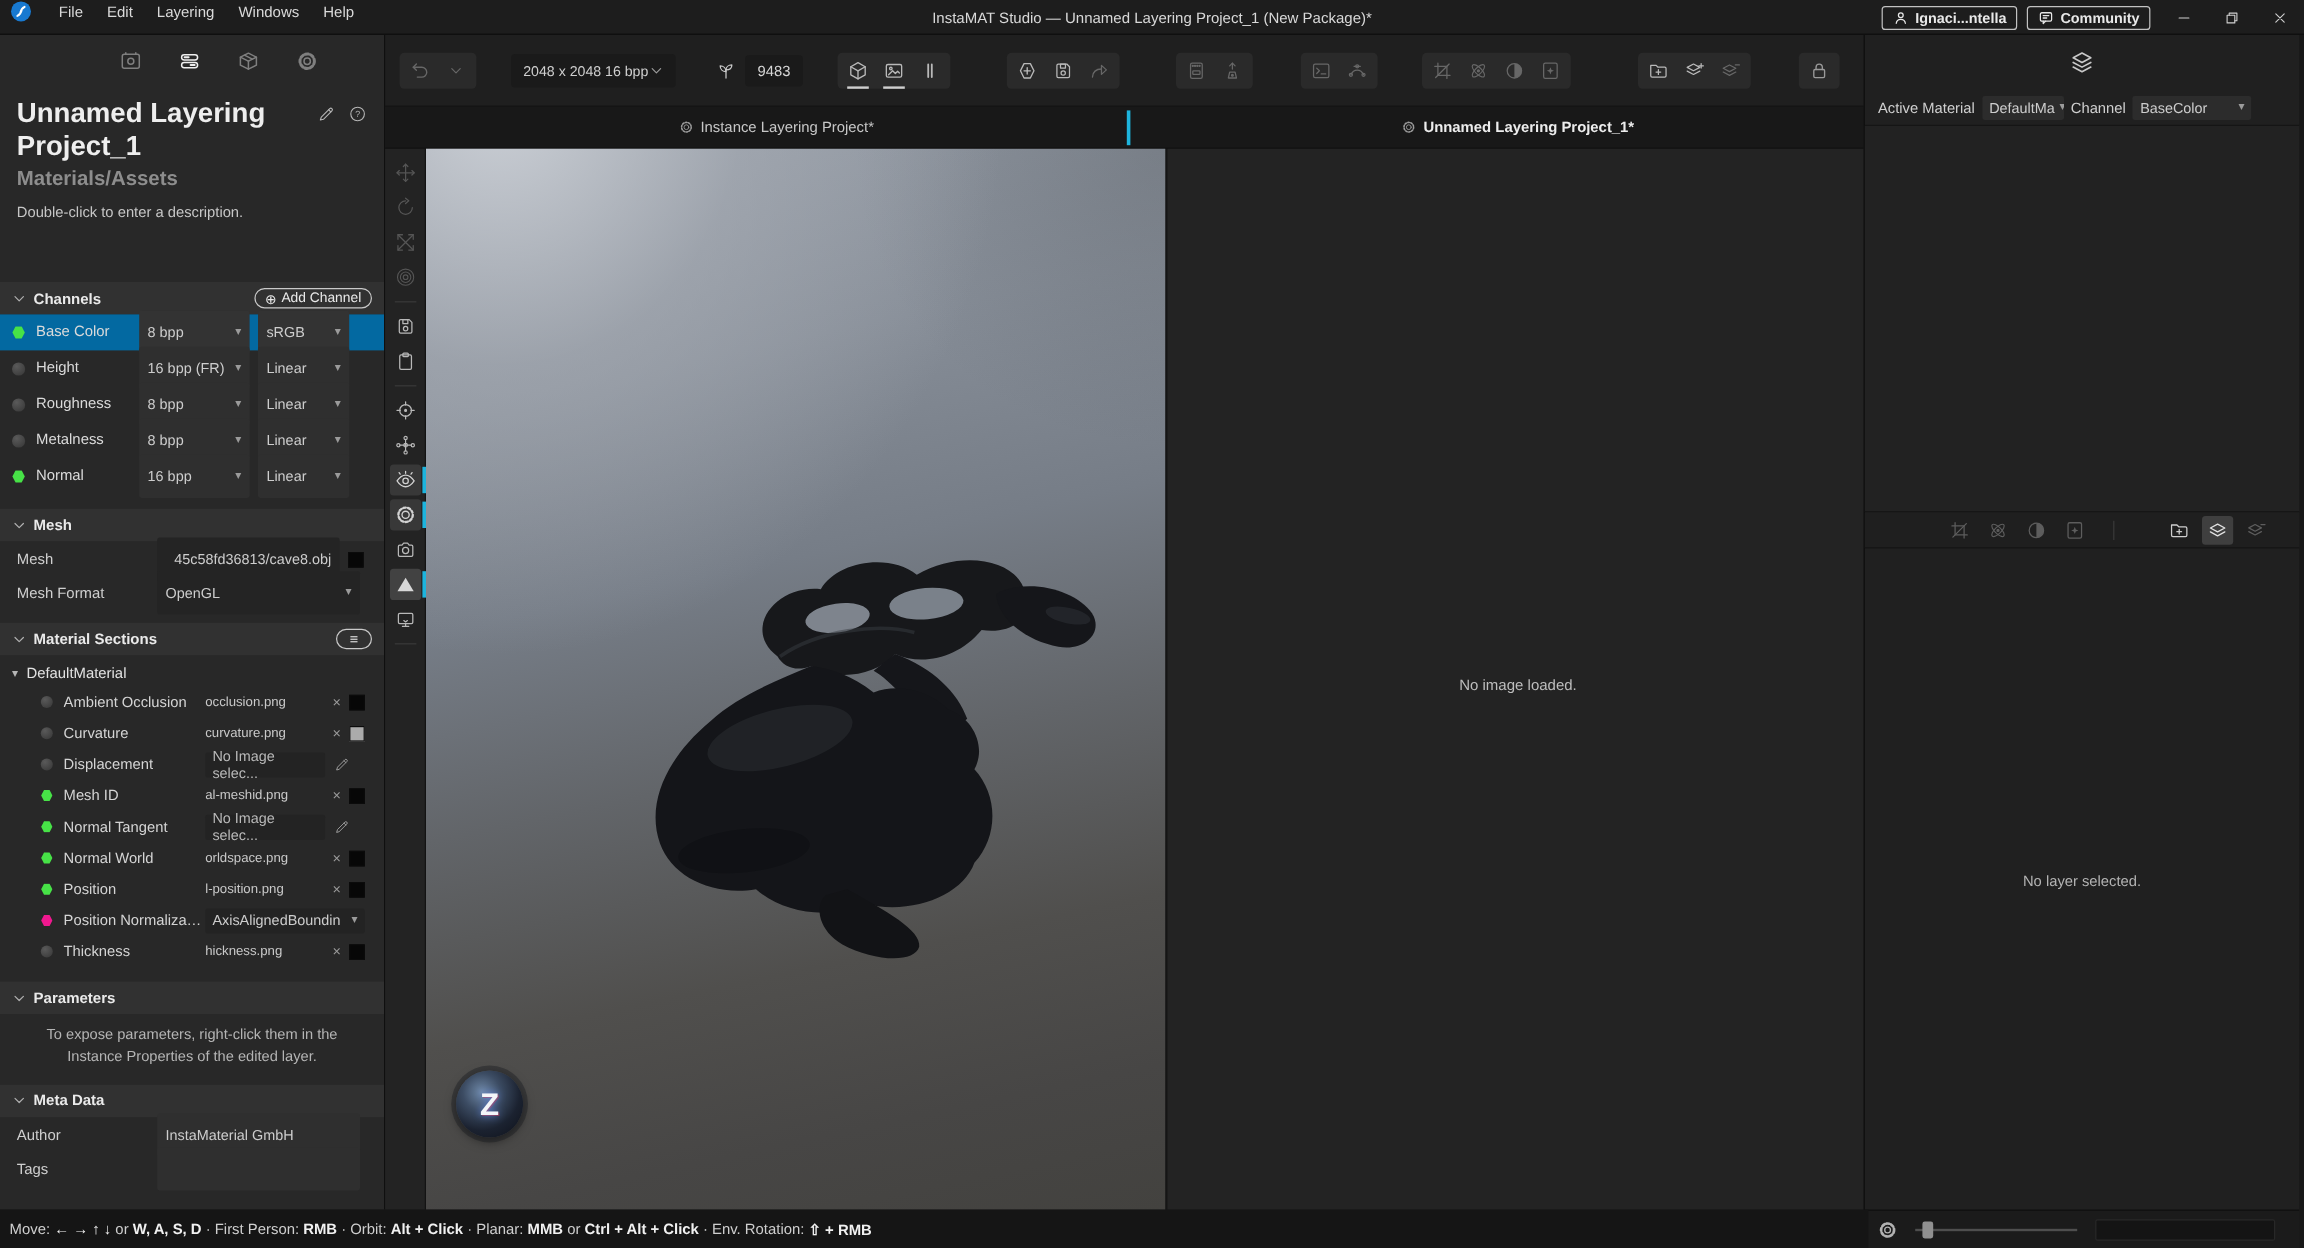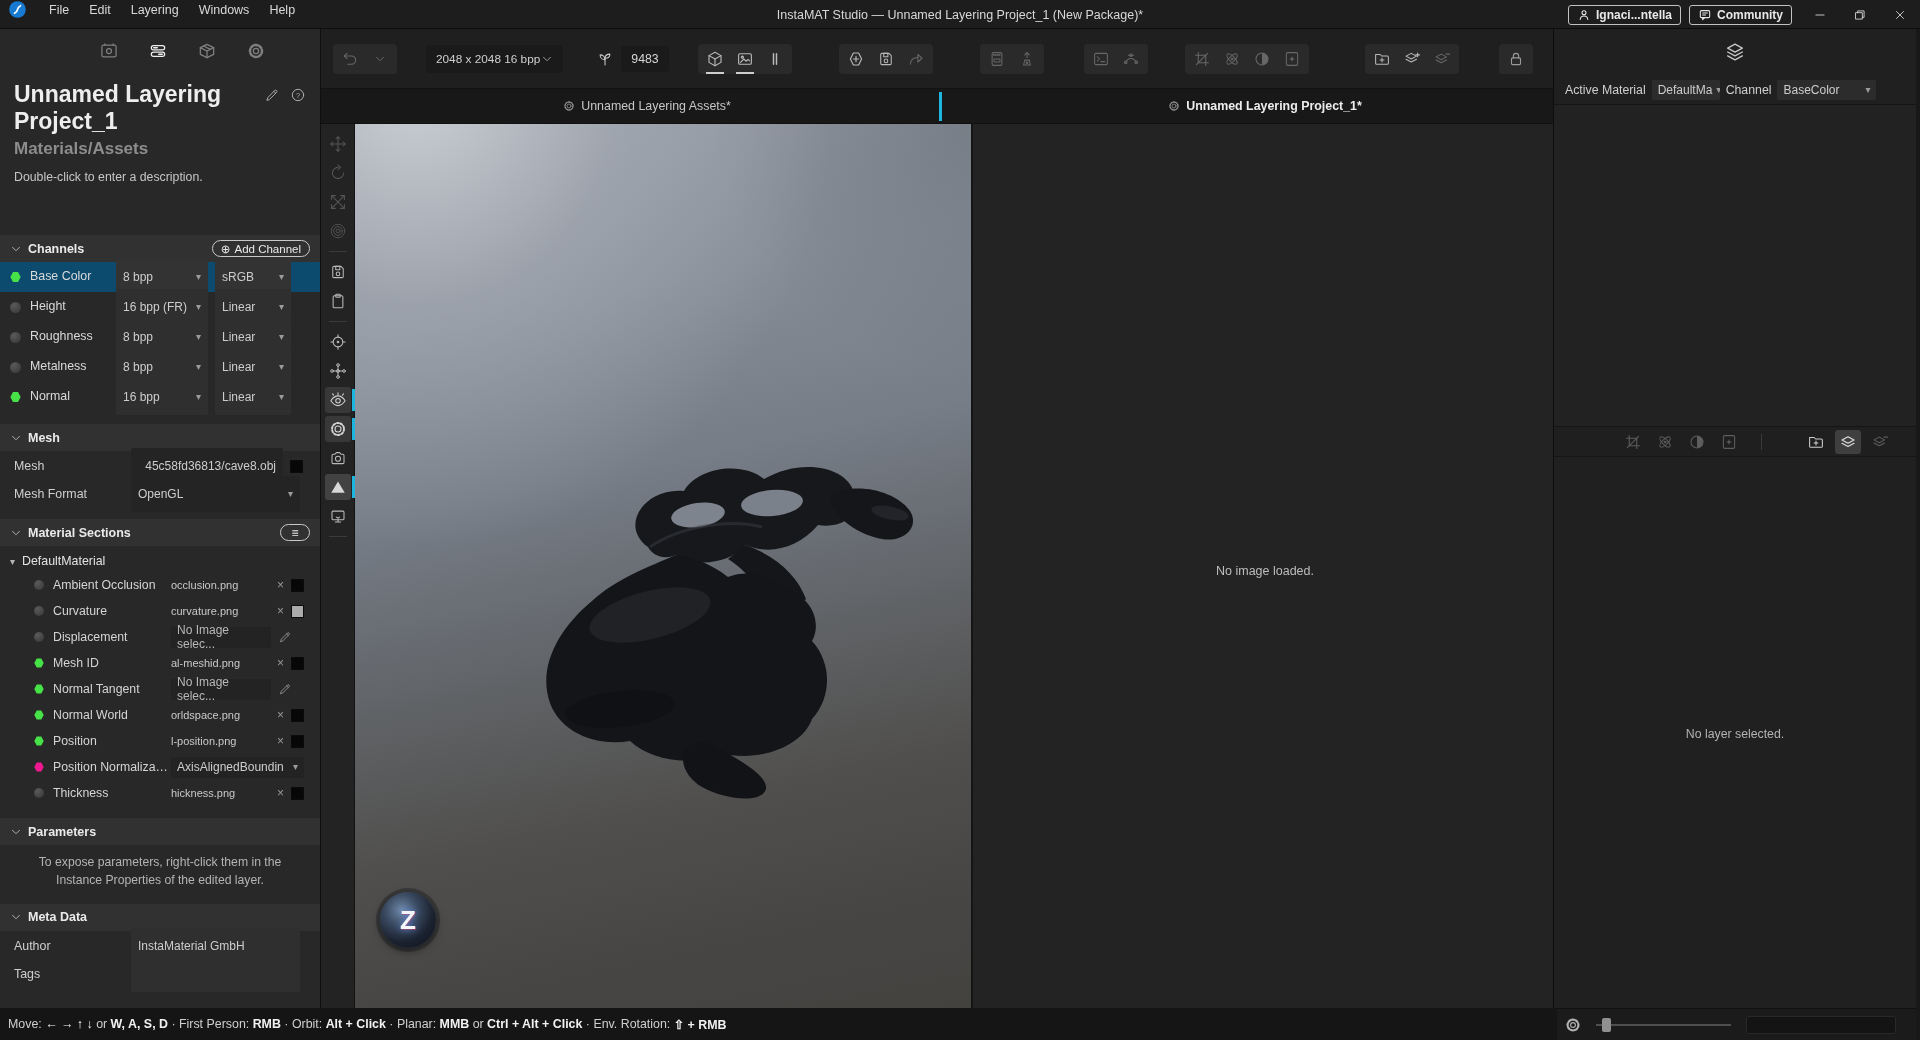--- a/index.html
+++ b/index.html
@@ -25,21 +25,21 @@
   .ttl{font-size:23px;font-weight:bold;color:#eeeeee;line-height:1.16}
   .subttl{margin-top:5px;font-size:17px;font-weight:bold;color:#8d8d8d}
   .desc{margin-top:11px;font-size:12.3px;color:#c6c6c6}
   .ttl-icons{position:absolute;right:14px;top:14px;display:flex;gap:10px;color:#b5b5b5}
   .sechdr{margin-top:12px;height:27px;background:#313131;display:flex;align-items:center;gap:6px;padding:0 10px;font-size:12.5px;font-weight:bold;color:#eaeaea}
   .sechdr .sp{flex:1}
   .addbtn{display:flex;align-items:center;gap:4px;height:17px;border:1px solid #c9c9c9;border-radius:9px;padding:0 8px;font-size:11.5px;font-weight:normal;color:#e9e9e9}
   .listbtn{width:30px;height:17px;border:1px solid #c9c9c9;border-radius:9px;display:flex;align-items:center;justify-content:center;font-size:12px;color:#e9e9e9;font-weight:normal}
   .chev{color:#b0b0b0}
   .chrow{height:30px;display:flex;align-items:center;padding-left:10px}
-  .chrow.sel{background:#0c4a6e}
+  .chrow.sel{background:#0369a1}
   .dot{width:11px;height:11px;margin-right:9px;flex:0 0 auto}
   .hexdot{clip-path:polygon(27% 4%,73% 4%,97% 50%,73% 96%,27% 96%,3% 50%)}
   .rnddot{border-radius:50%;background:radial-gradient(circle at 35% 30%,#5a5a5a,#353535)!important}
   .chname{width:86px;font-size:12.4px;color:#dadada;line-height:1.1}
   .fld{height:36px;background:#2f2f2f;border-radius:2px;display:flex;align-items:center;padding:0 7px;font-size:12px;color:#cdcdcd}
   .sel .fld{background:#333333}
   .caret{color:#9b9b9b;font-size:10px;line-height:1;margin-left:4px}
   .fbpp{width:92px;margin-right:7px;justify-content:space-between}
   .fspc{width:76px;justify-content:space-between}
   .strow{height:34px;display:flex;align-items:center;padding-left:10px}
@@ -685,21 +685,21 @@
   </div>
 
   <div class="tabbar">
     <div class="tabhalf l">
       <span class="ic i12 tabgear">
           <svg viewBox="0 0 24 24" fill="none" stroke="currentColor" stroke-width="1.5" stroke-linecap="round" stroke-linejoin="round">
             <circle cx="12" cy="12" r="4"></circle>
             <circle cx="12" cy="12" r="8" stroke-dasharray="2.6 2.4" stroke-width="2.6"></circle>
           </svg>
         </span>
-      <span>Unnamed Layering Assets*</span>
+      <span>Instance Layering Project*</span>
     </div>
     <div class="tabhalf r">
       <span class="ic i12 tabgear">
           <svg viewBox="0 0 24 24" fill="none" stroke="currentColor" stroke-width="1.5" stroke-linecap="round" stroke-linejoin="round">
             <circle cx="12" cy="12" r="4"></circle>
             <circle cx="12" cy="12" r="8" stroke-dasharray="2.6 2.4" stroke-width="2.6"></circle>
           </svg>
         </span>
       <span>Unnamed Layering Project_1*</span>
     </div>

